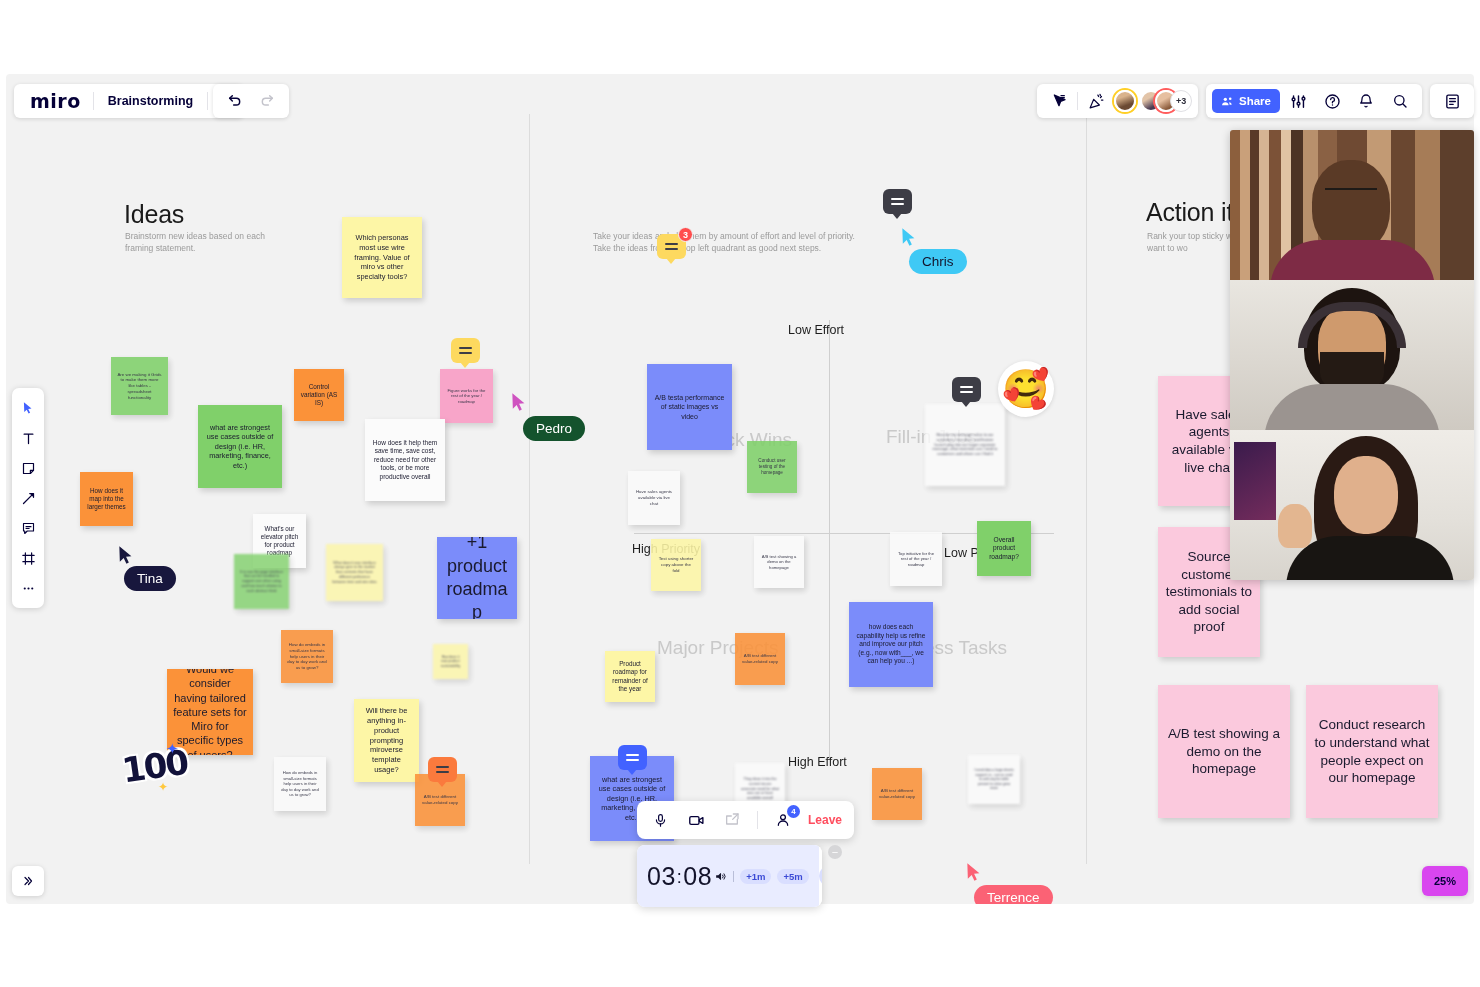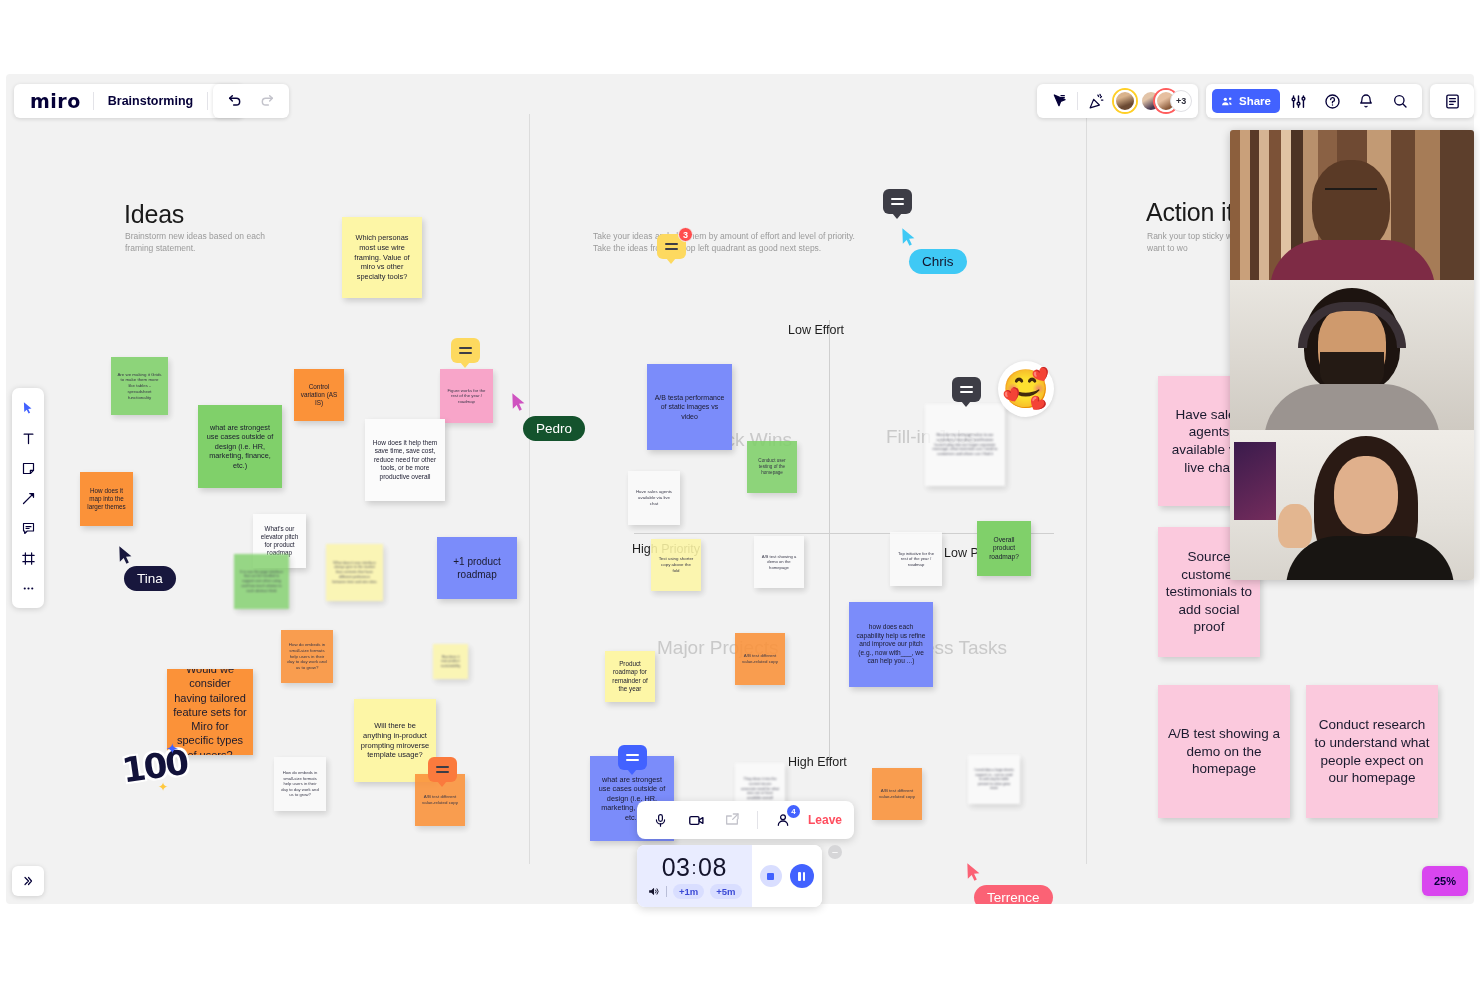--- a/index.html
+++ b/index.html
@@ -213,21 +213,21 @@
   
   .timer {
     position:absolute; left: 637px; top: 845px;
     height: 62px; width: 185px;
     background:#fff; border-radius:8px;
     box-shadow:0 2px 8px rgba(0,0,0,.16);
     display:flex; align-items:stretch; overflow:hidden;
   }
   .timer-left {
     background:#e9ecff; flex: 1 1 auto;
-    display:flex; flex-direction:column; align-items:center; justify-content:center;
+    display:flex; align-items:center; justify-content:center;
     gap:2px; padding: 0 10px;
   }
   .timer-val {
     font-size: 25px; font-weight:400; color:#13132b;
     letter-spacing:.5px; font-family:"Liberation Sans", sans-serif;
   }
   .timer-val .colon { font-size:18px; vertical-align:2px; padding:0 1px;}
   .timer-ctrls { display:flex;align-items:center;gap:6px; }
   .chip {
     background:#d9deff; color:#3c4bd6; font-size:9.5px; font-weight:700;
@@ -345,33 +345,33 @@
         </div>
         <div class="sticky s-white" style="left: 247px; top: 440px; width: 53px; height: 54px; font-size: 6.3px;">
           <span>What's our elevator pitch for product roadmap</span>
         </div>
         <div class="sticky s-green blur2" style="left: 228px; top: 480px; width: 55px; height: 55px; font-size: 3.6px;">
           <span>It is now the page interface that can be handled to support user when using and how much relative to each abstract think</span>
         </div>
         <div class="sticky s-yellow blur2" style="left: 320px; top: 470px; width: 57px; height: 57px; font-size: 3.6px;">
           <span>What does it now interface always give to the market bias contexts that have different preference between time and wire data</span>
         </div>
-        <div class="sticky s-blue" style="left: 431px; top: 463px; width: 80px; height: 62px; font-size: 10px;">
+        <div class="sticky s-blue" style="left: 431px; top: 463px; width: 80px; height: 82px; font-size: 18px;">
           <span>+1 product roadmap</span>
         </div>
         <div class="sticky s-orange blur" style="left: 275px; top: 556px; width: 52px; height: 53px; font-size: 4.4px;">
           <span>How do embeds in small-size formats help users in their day to day work and us to grow?</span>
         </div>
         <div class="sticky s-yellow blur2" style="left: 427px; top: 570px; width: 35px; height: 35px; font-size: 3.4px;">
           <span>How does it now product sustainability</span>
         </div>
         <div class="sticky s-orange" style="left: 161px; top: 595px; width: 86px; height: 86px; font-size: 11px;">
           <span>Would we consider having tailored feature sets for Miro for specific types of users?</span>
         </div>
-        <div class="sticky s-yellow" style="left: 348px; top: 625px; width: 82px; height: 83px; font-size: 7.5px;">
+        <div class="sticky s-yellow" style="left: 348px; top: 625px; width: 65px; height: 83px; font-size: 7.5px;">
           <span>Will there be anything in-product prompting miroverse template usage?</span>
         </div>
         <div class="sticky s-white blur" style="left: 268px; top: 683px; width: 52px; height: 54px; font-size: 4.2px;">
           <span>How do embeds in small-size formats help users in their day to day work and us to grow?</span>
         </div>
         <div class="sticky s-orange blur" style="left: 409px; top: 700px; width: 50px; height: 52px; font-size: 4.4px;">
           <span>A/B test different value-related copy</span>
         </div>
       </div>
     <div id="stickies-matrix">

